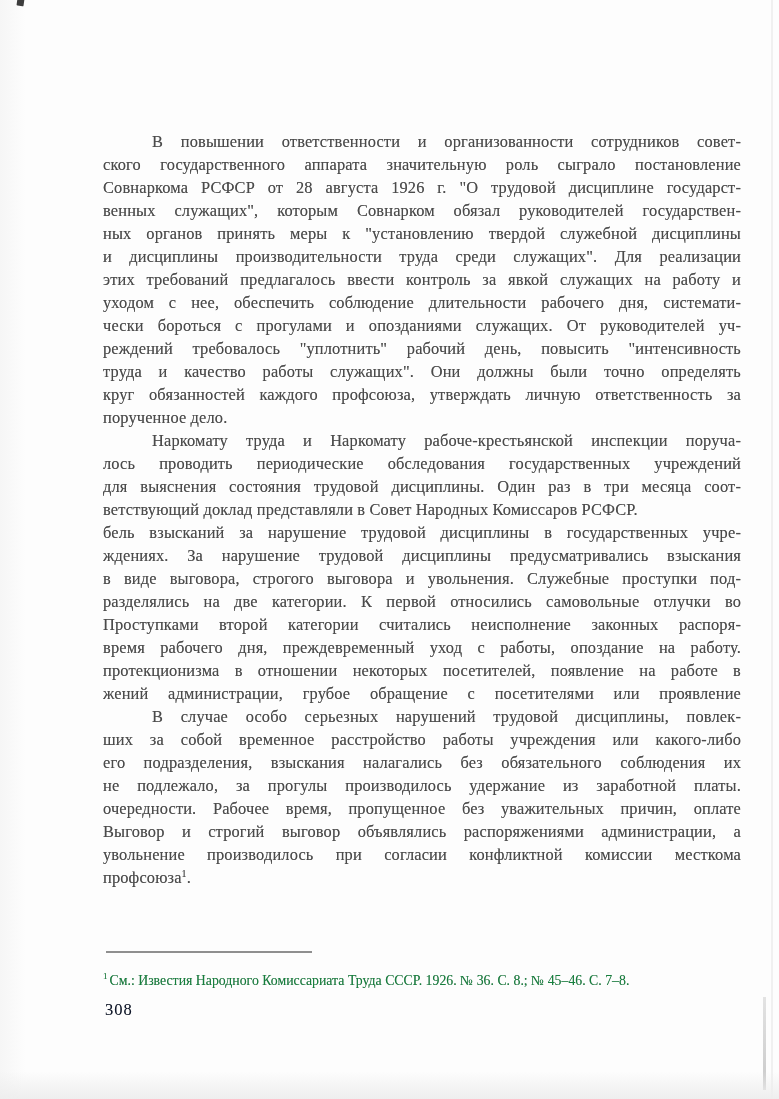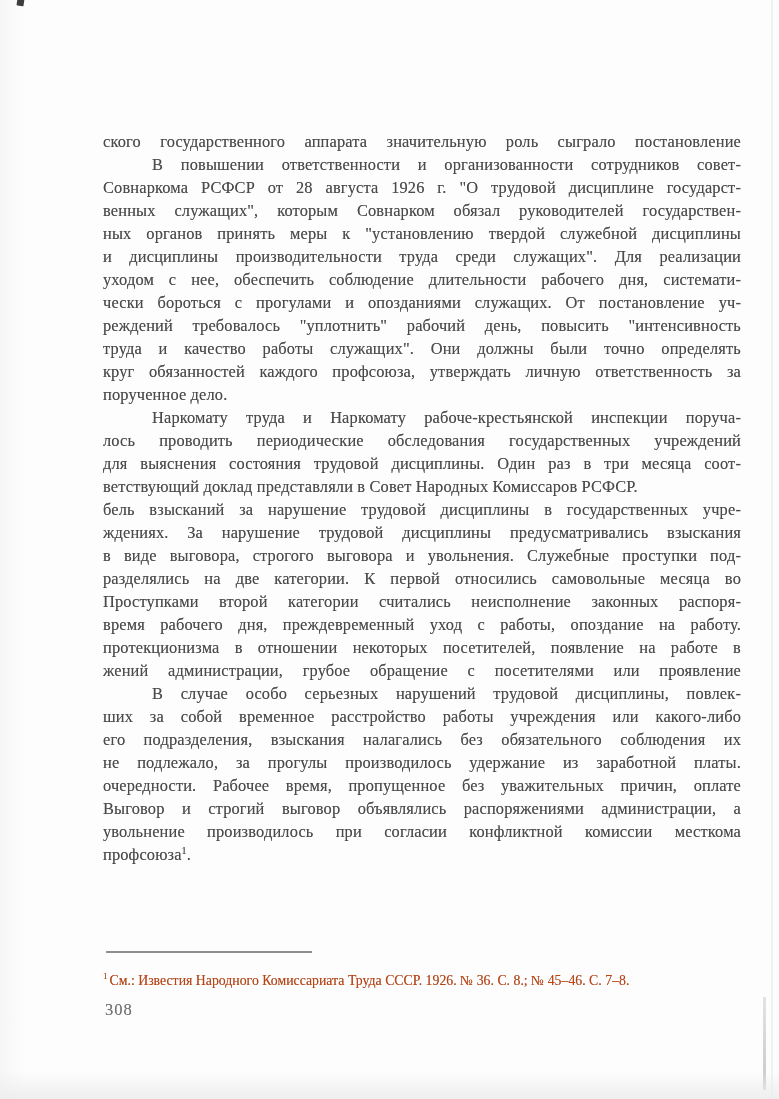--- a/index.html
+++ b/index.html
@@ -80,78 +80,79 @@
     left: 106px; top: 951px;
     width: 206px; height: 1.5px;
     background: #8f8f8f;
   }
   .footnote {
     position: absolute;
     left: 103px; top: 971px;
     width: 650px;
     font-size: 13.8px;
     line-height: 20px;
-    color: #c2410c;
+    color: #15803d;
     text-shadow: 0 0 0.5px rgba(83,83,83,0.5);
   }
   .footnote sup {
     font-size: 9px;
     vertical-align: super;
     line-height: 0;
     margin-right: 2px;
   }
   .page-number {
     position: absolute;
     left: 105px; top: 1000px;
     font-size: 16.5px;
-    color: #737373;
+    color: #0f172a;
     letter-spacing: 1px;
     text-shadow: 0 0 0.5px rgba(85,85,85,0.5);
   }
 </style>
 </head>
 <body>
 
 <div class="page">
 
   <div class="left-edge-shade"></div>
   <div class="corner-mark"></div>
   <div class="right-edge-line"></div>
   <div class="right-edge-dark"></div>
   <div class="bottom-shade"></div>
 
   <div class="text-block">
 
     <div>
+      <div class="line first">В повышении ответственности и организованности сотрудников совет-</div>
       <div class="line">ского государственного аппарата значительную роль сыграло постановление</div>
-      <div class="line first">В повышении ответственности и организованности сотрудников совет-</div>
       <div class="line">Совнаркома РСФСР от 28 августа 1926 г. "О трудовой дисциплине государст-</div>
       <div class="line">венных служащих", которым Совнарком обязал руководителей государствен-</div>
       <div class="line">ных органов принять меры к "установлению твердой служебной дисциплины</div>
       <div class="line">и дисциплины производительности труда среди служащих". Для реализации</div>
+      <div class="line">этих требований предлагалось ввести контроль за явкой служащих на работу и</div>
       <div class="line">уходом с нее, обеспечить соблюдение длительности рабочего дня, системати-</div>
-      <div class="line">чески бороться с прогулами и опозданиями служащих. От постановление уч-</div>
+      <div class="line">чески бороться с прогулами и опозданиями служащих. От руководителей уч-</div>
       <div class="line">реждений требовалось "уплотнить" рабочий день, повысить "интенсивность</div>
       <div class="line">труда и качество работы служащих". Они должны были точно определять</div>
       <div class="line">круг обязанностей каждого профсоюза, утверждать личную ответственность за</div>
       <div class="line last">порученное дело.</div>
     </div>
 
     <div>
       <div class="line first">Наркомату труда и Наркомату рабоче-крестьянской инспекции поруча-</div>
       <div class="line">лось проводить периодические обследования государственных учреждений</div>
       <div class="line">для выяснения состояния трудовой дисциплины. Один раз в три месяца соот-</div>
       <div class="line last">ветствующий доклад представляли в Совет Народных Комиссаров РСФСР.</div>
     </div>
 
     <div>
       <div class="line">бель взысканий за нарушение трудовой дисциплины в государственных учре-</div>
       <div class="line">ждениях. За нарушение трудовой дисциплины предусматривались взыскания</div>
       <div class="line">в виде выговора, строгого выговора и увольнения. Служебные проступки под-</div>
-      <div class="line">разделялись на две категории. К первой относились самовольные месяца во</div>
+      <div class="line">разделялись на две категории. К первой относились самовольные отлучки во</div>
       <div class="line">Проступками второй категории считались неисполнение законных распоря-</div>
       <div class="line">время рабочего дня, преждевременный уход с работы, опоздание на работу.</div>
       <div class="line">протекционизма в отношении некоторых посетителей, появление на работе в</div>
       <div class="line">жений администрации, грубое обращение с посетителями или проявление</div>
     </div>
 
     <div>
       <div class="line first">В случае особо серьезных нарушений трудовой дисциплины, повлек-</div>
       <div class="line">ших за собой временное расстройство работы учреждения или какого-либо</div>
       <div class="line">его подразделения, взыскания налагались без обязательного соблюдения их</div>

